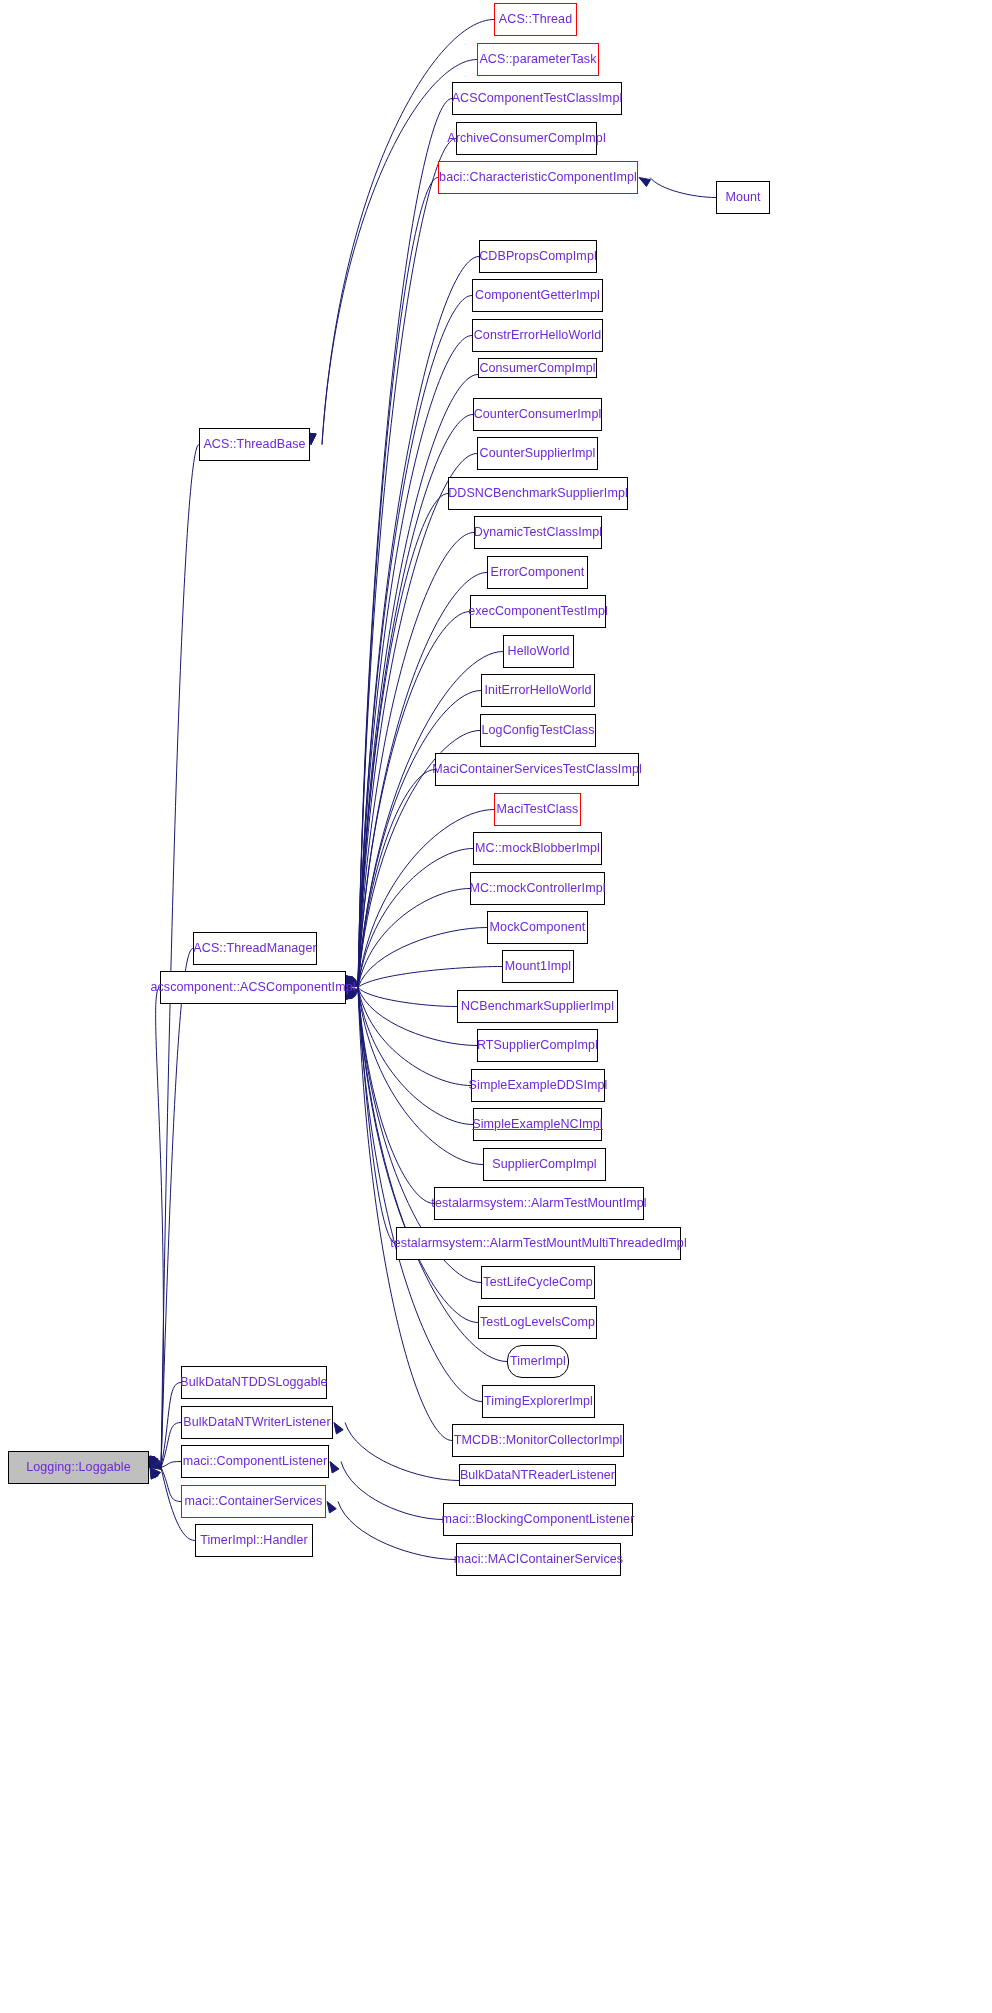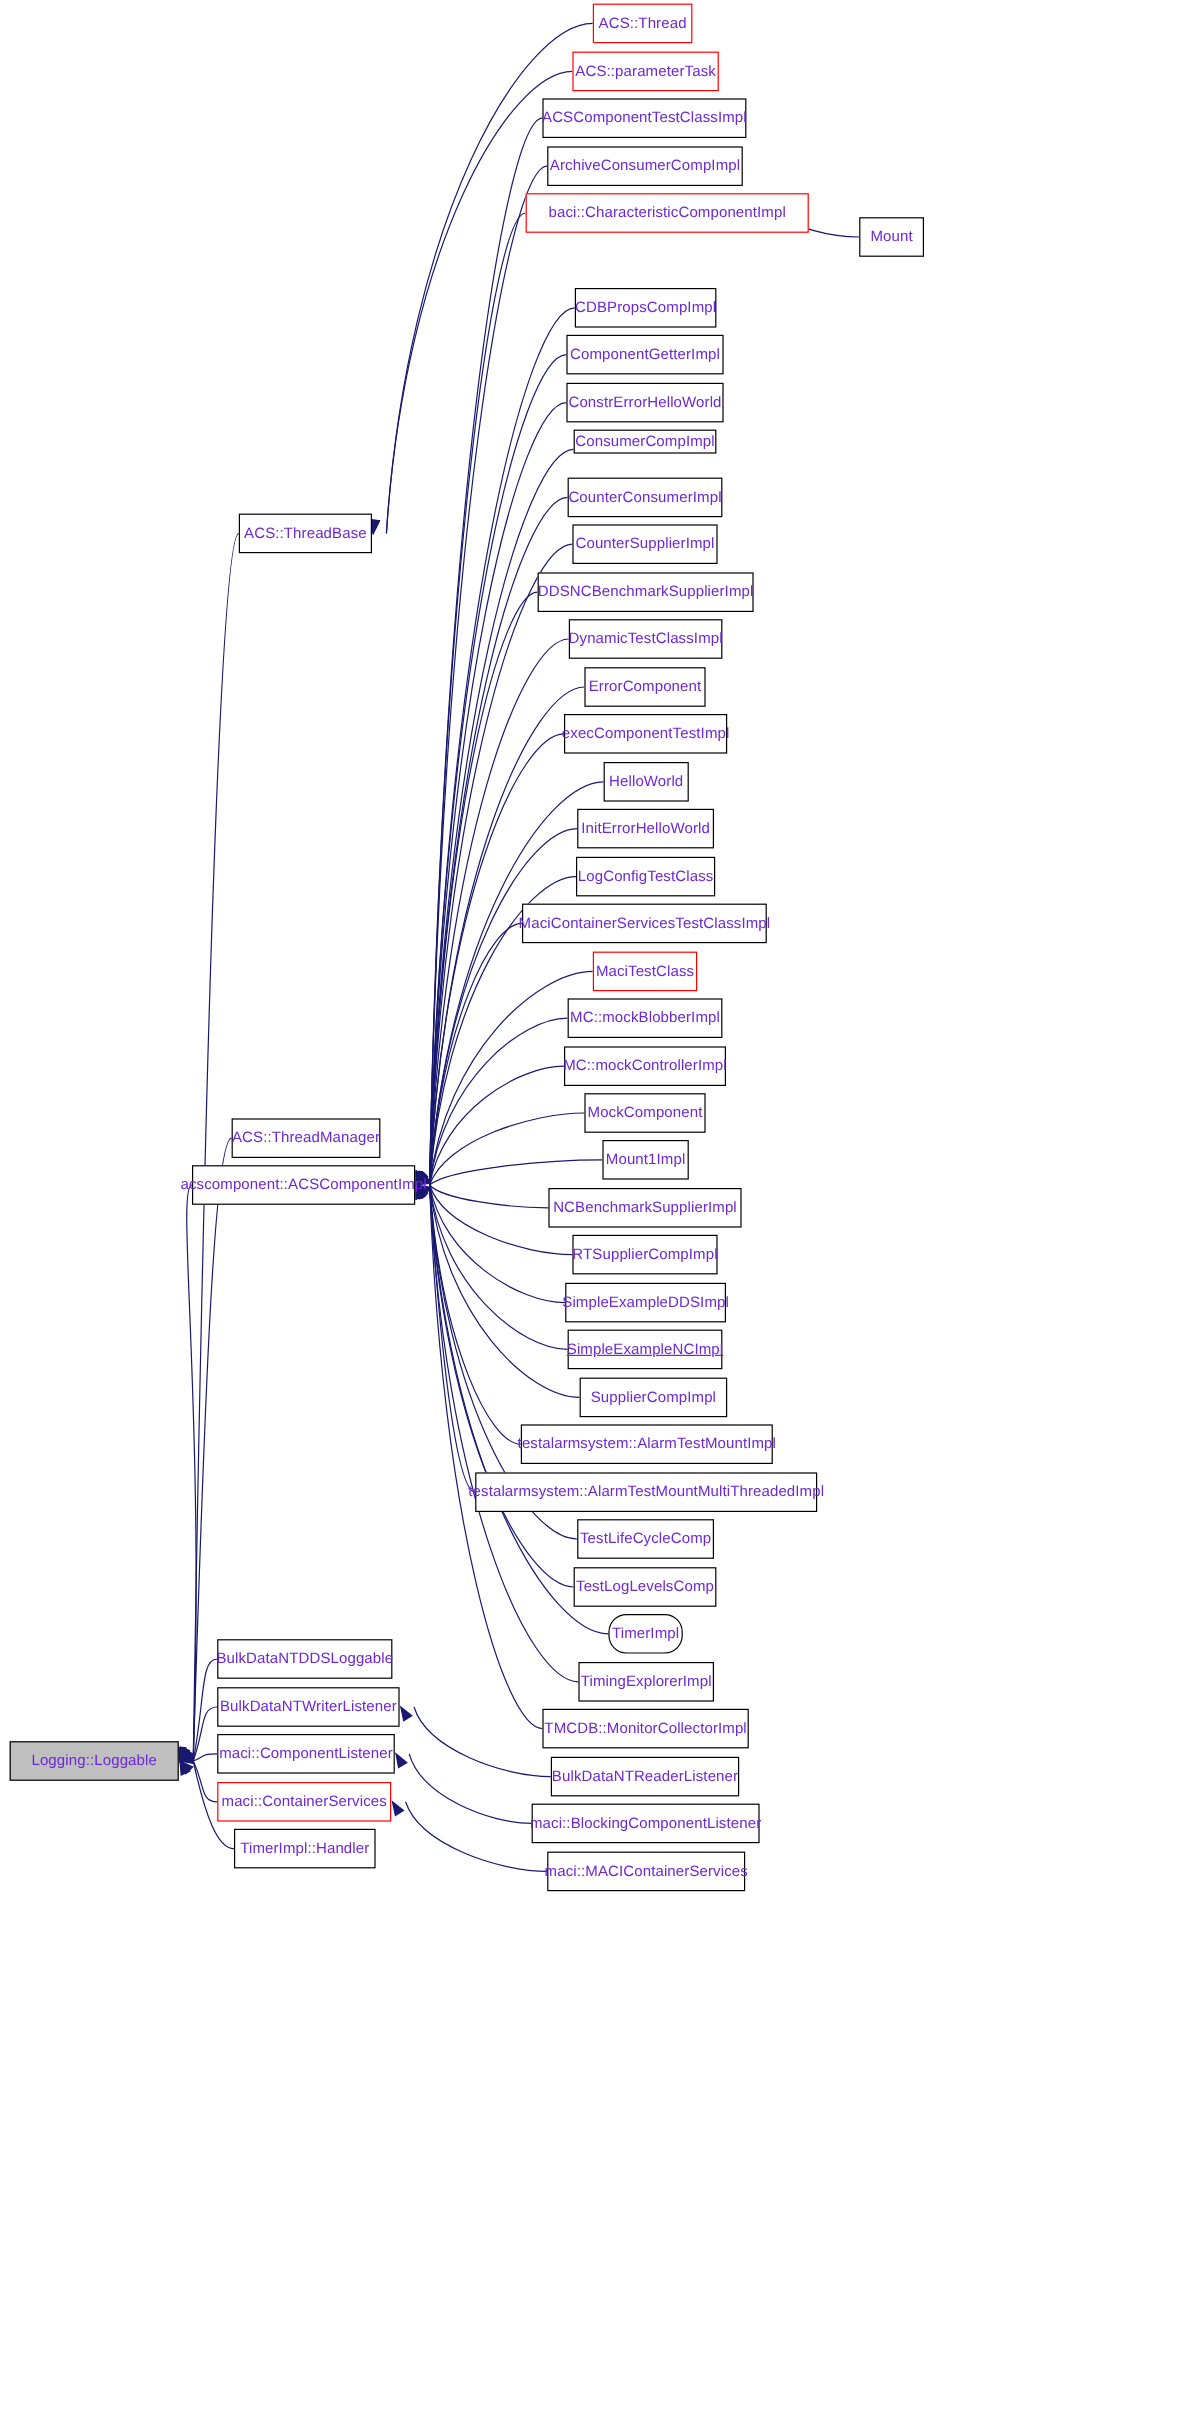--- a/index.html
+++ b/index.html
@@ -158,24 +158,24 @@
       </div>
       <div class="node red" style="left: 494px; top: 3px; width: 83px; height: 33px;">
         <span class="node-label">ACS::Thread</span>
       </div>
       <div class="node red" style="left: 477px; top: 43px; width: 122px; height: 33px;">
         <span class="node-label">ACS::parameterTask</span>
       </div>
       <div class="node" style="left: 452px; top: 82px; width: 170px; height: 33px;">
         <span class="node-label">ACSComponentTestClassImpl</span>
       </div>
-      <div class="node" style="left: 456px; top: 122px; width: 163px; height: 33px;">
+      <div class="node" style="left: 456px; top: 122px; width: 141px; height: 33px;">
         <span class="node-label">ArchiveConsumerCompImpl</span>
       </div>
-      <div class="node red" style="left: 438px; top: 161px; width: 236px; height: 33px;">
+      <div class="node red" style="left: 438px; top: 161px; width: 200px; height: 33px;">
         <span class="node-label">baci::CharacteristicComponentImpl</span>
       </div>
       <div class="node" style="left: 716px; top: 181px; width: 54px; height: 33px;">
         <span class="node-label">Mount</span>
       </div>
       <div class="node" style="left: 479px; top: 240px; width: 118px; height: 33px;">
         <span class="node-label">CDBPropsCompImpl</span>
       </div>
       <div class="node" style="left: 472px; top: 279px; width: 131px; height: 33px;">
         <span class="node-label">ComponentGetterImpl</span>
@@ -260,21 +260,21 @@
       </div>
       <div class="node" style="left: 507px; top: 1345px; width: 62px; height: 33px; border-radius: 15px;">
         <span class="node-label">TimerImpl</span>
       </div>
       <div class="node" style="left: 482px; top: 1385px; width: 113px; height: 33px;">
         <span class="node-label">TimingExplorerImpl</span>
       </div>
       <div class="node" style="left: 452px; top: 1424px; width: 172px; height: 33px;">
         <span class="node-label">TMCDB::MonitorCollectorImpl</span>
       </div>
-      <div class="node" style="left: 459px; top: 1464px; width: 157px; height: 33px;">
+      <div class="node" style="left: 459px; top: 1464px; width: 157px; height: 22px;">
         <span class="node-label">BulkDataNTReaderListener</span>
       </div>
       <div class="node" style="left: 443px; top: 1503px; width: 190px; height: 33px;">
         <span class="node-label">maci::BlockingComponentListener</span>
       </div>
       <div class="node" style="left: 456px; top: 1543px; width: 165px; height: 33px;">
         <span class="node-label">maci::MACIContainerServices</span>
       </div>
     </div>
 </div>

